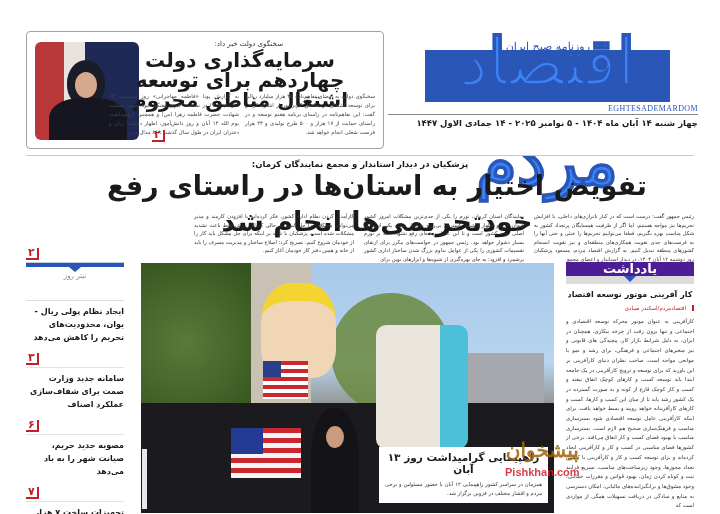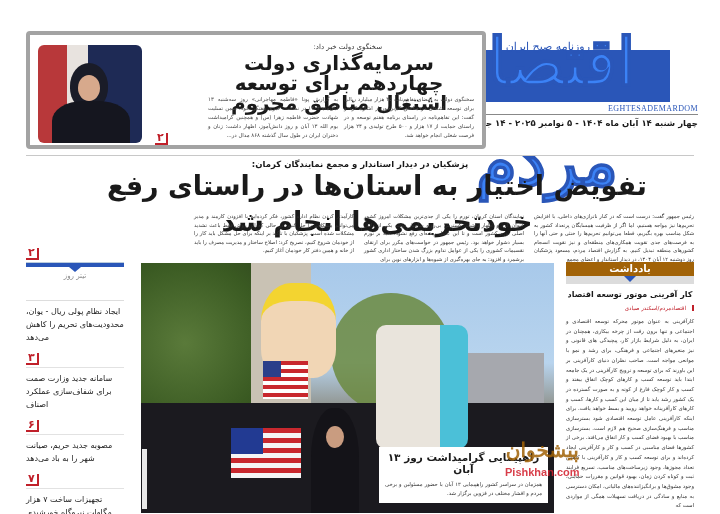--- a/index.html
+++ b/index.html
@@ -25,22 +25,22 @@
   .logo-latin {
     position: absolute; right: 22px; top: 104px; font-family: "Liberation Serif", serif;
     font-size: 8px; color: #2a56b8; letter-spacing: 0.4px;
   }
   .mast-rule { position: absolute; right: 22px; top: 114px; width: 310px; height: 1px; background: #888; }
   .mast-date { position: absolute; right: 22px; top: 118px; width: 300px; text-align: right; font-size: 8.5px; font-weight: bold; }
   .mast-issue { position: absolute; right: 22px; top: 132px; width: 280px; text-align: center; font-size: 8.5px; font-weight: bold; }
 
   
   .topbox {
-    position: absolute; left: 26px; top: 31px; width: 460px; height: 118px;
-    border: 4px solid #a3a3a3; border-radius: 4px; background: #fff;
+    position: absolute; left: 26px; top: 31px; width: 358px; height: 118px;
+    border: 1px solid #a3a3a3; border-radius: 4px; background: #fff;
   }
   .topbox-photo {
     position: absolute; left: 8px; top: 10px; width: 104px; height: 98px; border-radius: 6px;
     background: linear-gradient(90deg, #b8383a 0 28%, #e8e3df 28% 48%, #1e2a55 48% 100%);
     overflow: hidden;
   }
   .topbox-photo .head { position: absolute; left: 32px; top: 18px; width: 38px; height: 46px; border-radius: 50% 50% 45% 45%; background: #1a1c28; }
   .topbox-photo .face { position: absolute; left: 40px; top: 30px; width: 22px; height: 26px; border-radius: 50%; background: #d7a98c; }
   .topbox-photo .body { position: absolute; left: 14px; top: 56px; width: 78px; height: 50px; border-radius: 40% 40% 0 0; background: #15161f; }
   .topbox-kicker { position: absolute; right: 100px; top: 8px; font-size: 7px; color: #333; }
@@ -58,21 +58,21 @@
   .headline { position: absolute; top: 168px; left: 0; right: 0; text-align: center; font-size: 27px; font-weight: bold; letter-spacing: -0.5px; line-height: 36px; margin-left: 34px; }
   .lead-cols { position: absolute; top: 212px; left: 26px; right: 26px; height: 42px; }
   .lead-col { position: absolute; top: 0; width: 160px; font-size: 5.2px; color: #333; line-height: 8.6px; text-align: justify; }
   .lead-ref { position: absolute; left: 26px; top: 248px; }
 
   
   .leftcol { position: absolute; left: 26px; top: 262px; width: 98px; }
   .lc-bar { height: 5px; background: #2a56b8; border-top: 1px solid #bcd; }
   .lc-arrow { width: 0; height: 0; margin: 0 auto; border-left: 6px solid transparent; border-right: 6px solid transparent; border-top: 5px solid #2a56b8; }
   .lc-label { text-align: center; font-size: 7px; color: #888; margin-top: 0; padding-bottom: 20px; border-bottom: 1px solid #ddd; }
-  .teaser { font-size: 8px; font-weight: normal; text-align: left; line-height: 13px; padding: 4px 0 2px; }
+  .teaser { font-size: 8px; font-weight: bold; text-align: right; line-height: 13px; padding: 4px 0 2px; }
   .teaser-ref { padding-bottom: 2px; border-bottom: 1px solid #e2e2e2; text-align: left; }
 
   
   .photo {
     position: absolute; left: 141px; top: 263px; width 0; width: 413px; height: 250px; overflow: hidden;
     background: linear-gradient(180deg, #a8c9ea 0%, #b8d4ee 40%, #8a8a80 60%, #2a2a2a 100%);
   }
   .photo .trees { position: absolute; left: 0; top: 0; width: 110px; height: 200px; background: radial-gradient(circle at 40% 40%, #5a7a3a 0, #3a5a22 60%, #2c3f1c 100%); }
   .photo .tree2 { position: absolute; left: 190px; top: 30px; width: 120px; height: 120px; border-radius: 50%; background: #6b8a40; opacity: .85; }
   .photo .bldg { position: absolute; left: 110px; top: 0; width: 60px; height: 140px; background: #c9c2b4; }
@@ -89,21 +89,21 @@
   .caption {
     position: absolute; right: 6px; bottom: 10px; width: 169px; height: 56px; background: #ffffff;
     padding: 4px 6px;
   }
   .caption-title { font-size: 10.5px; font-weight: bold; text-align: center; }
   .caption-text { font-size: 5.3px; color: #333; line-height: 8.5px; margin-top: 5px; text-align: justify; }
   .photo-credit { position: absolute; left: 1px; bottom: 4px; width: 5px; height: 60px; background: #e8e8e8; }
 
   
   .rightcol { position: absolute; right: 26px; top: 262px; width: 128px; }
-  .rc-head { height: 14px; background: #a16207; color: #fff; text-align: center; font-size: 10px; line-height: 14px; font-weight: bold; }
+  .rc-head { height: 14px; background: #4c1d95; color: #fff; text-align: center; font-size: 13px; line-height: 14px; font-weight: bold; }
   .rc-sub { height: 8px; background: #dcdcdc; position: relative; }
   .rc-sub .arr { position: absolute; left: 58px; top: 0; width: 0; height: 0; border-left: 6px solid transparent; border-right: 6px solid transparent; border-top: 6px solid #2a56b8; }
   .rc-title { font-size: 8px; font-weight: bold; text-align: center; margin-top: 6px; }
   .rc-author { font-size: 5.5px; color: #c0202a; margin-top: 6px; padding-right: 6px; border-right: 2px solid #c0202a; }
   .rc-body { font-size: 5.4px; line-height: 9.7px; color: #333; text-align: justify; margin-top: 6px; }
   .watermark { position: absolute; left: 505px; top: 438px; font-family: "Liberation Sans", sans-serif; }
   .wm-fa { color: #a16207; font-size: 20px; font-weight: bold; display: block; text-align: center; opacity: .85; }
   .wm-en { color: #d21c2a; font-size: 11px; font-weight: bold; opacity: .85; }
 </style>
 </head>

